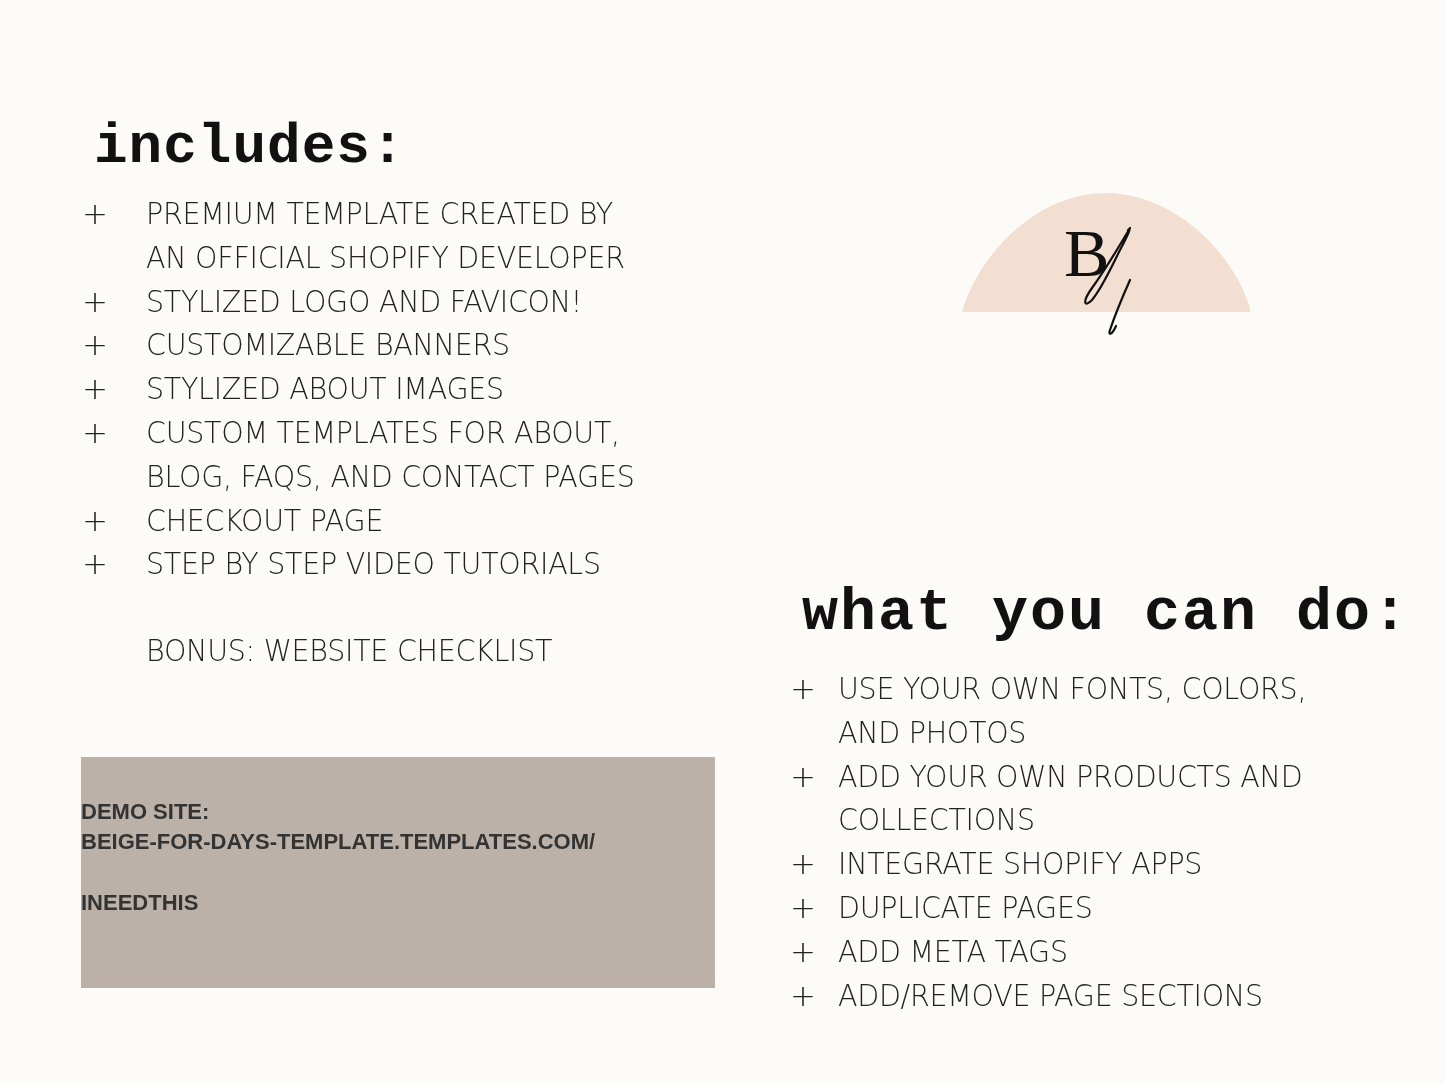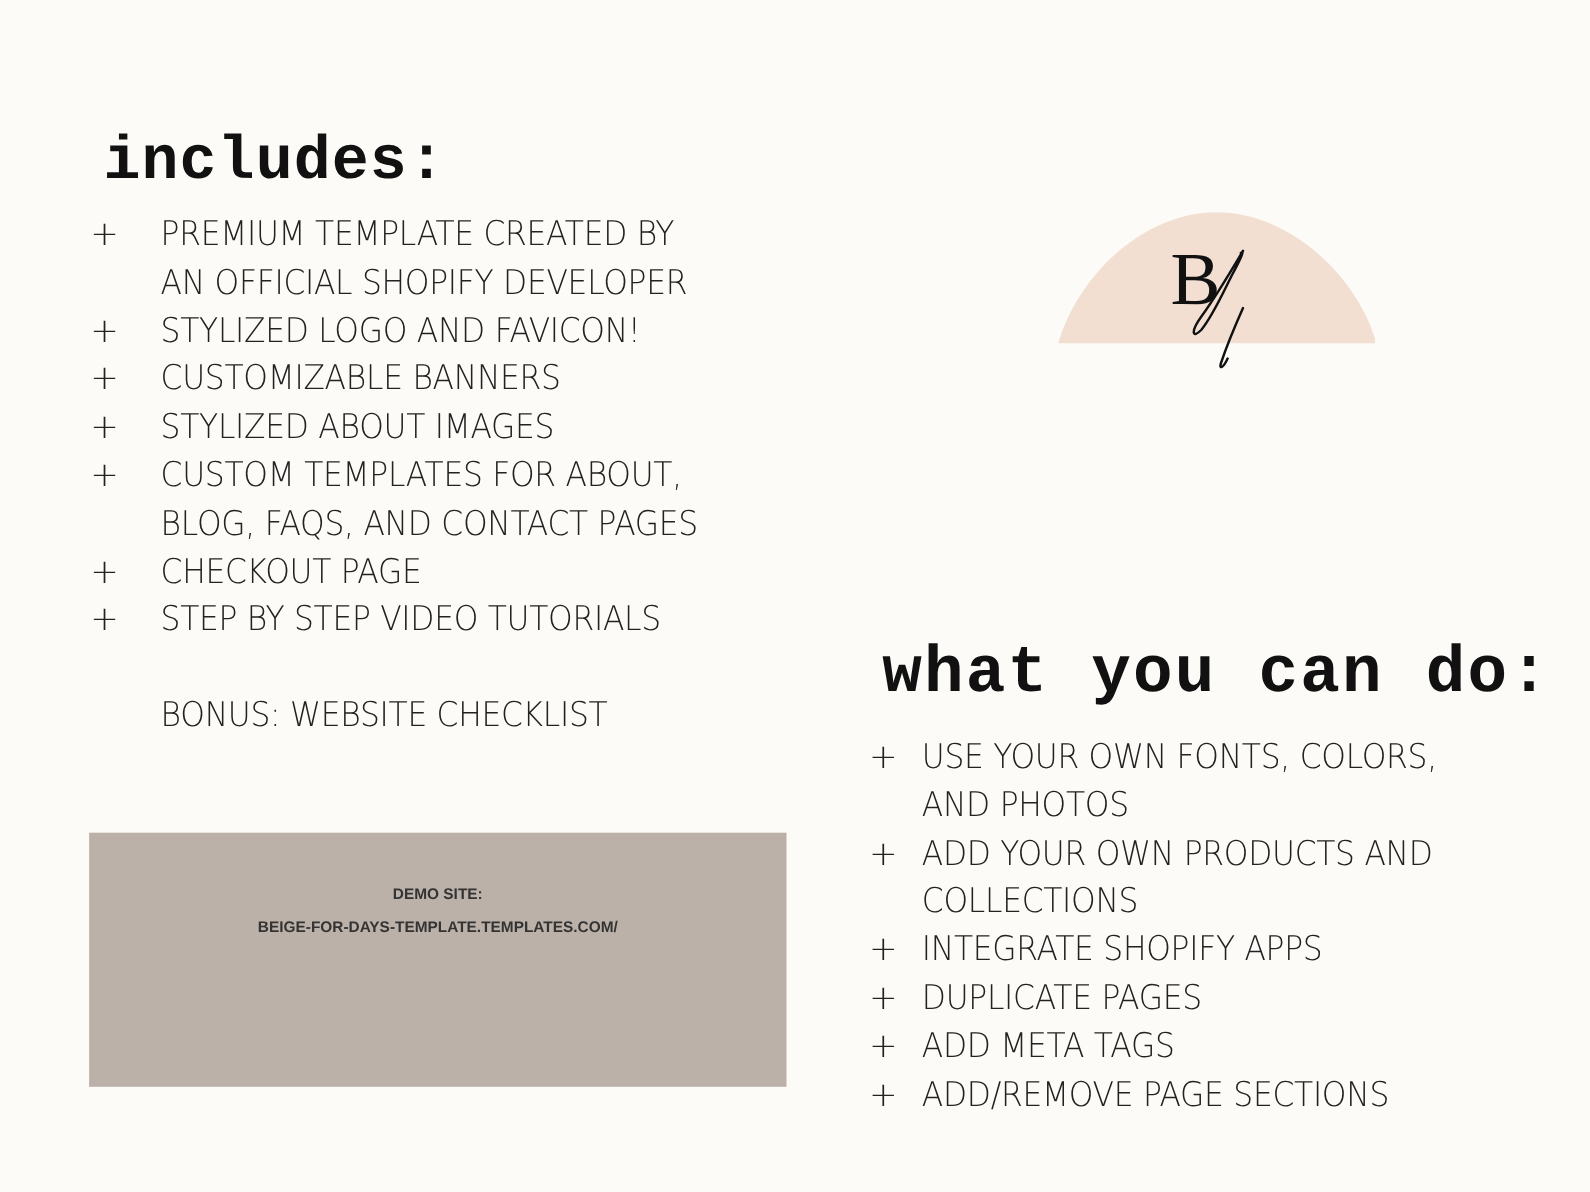--- a/index.html
+++ b/index.html
@@ -20,21 +20,21 @@
   #list-includes li { position:relative; padding-left:64px; }
   #list-whatyou { left:790px; top:667px; width:640px; font-size:31px; line-height:43.8px; letter-spacing:-0.3px; }
   #list-whatyou li { position:relative; padding-left:48px; }
   .plus { position:absolute; left:0; top:0; font-weight:200; }
   .item-text { display:block; transform:scaleX(0.92); transform-origin:left; white-space:nowrap; }
 
   #bonus { position:absolute; left:146px; top:628px; font-family:"DejaVu Sans", sans-serif; font-weight:200;
     font-size:31px; line-height:44px; color:#222; transform:scaleX(0.92); transform-origin:left; letter-spacing:-0.3px; }
 
   #demo-box { position:absolute; left:81px; top:757px; width:634px; height:231px; background:#bbb1a8;
-    font-family:"Liberation Sans", sans-serif; font-weight:bold; color:#333; text-align:center; font-size:14px; line-height:30px; }
+    font-family:"Liberation Sans", sans-serif; font-weight:bold; color:#333; text-align:left; font-size:22px; line-height:30px; }
   #demo-inner { position:absolute; left:0; right:0; top:40px; }
   .demo-line { display:block; }
   .spacer { display:block; height:31px; }
 
   #logo { position:absolute; left:960px; top:190px; width:292px; height:150px; }
 </style>
 </head>
 <body>
 
 <h1 id="h-includes" class="heading">includes:</h1>
@@ -72,20 +72,21 @@
     </li>
 </ul>
 
 <div id="bonus">BONUS: WEBSITE CHECKLIST</div>
 
 <div id="demo-box">
   <div id="demo-inner">
     <span class="demo-line">DEMO SITE:</span>
     <span class="demo-line">BEIGE-FOR-DAYS-TEMPLATE.TEMPLATES.COM/</span>
     <span class="spacer"></span>
+    <span class="demo-line">INEEDTHIS</span>
   </div>
 </div>
 
 <div id="logo">
   <svg width="292" height="150" viewBox="0 0 292 150">
     <path d="M2,122 C20,60 80,3 146,3 C212,3 272,60 290,118 L290,122 Z" fill="#f2dfd2"></path>
     <text x="104" y="86" font-family="Liberation Serif, DejaVu Serif, serif" font-size="68" fill="#111">B</text>
     <path d="M170,38 C160,55 145,80 132,98 C122,112 124,118 132,110 C142,98 150,80 160,60 C168,45 172,36 168,40 M170,90 C162,108 155,125 150,140 C148,146 152,145 156,136" stroke="#111" stroke-width="2.2" fill="none" stroke-linecap="round"></path>
   </svg>
 </div>

